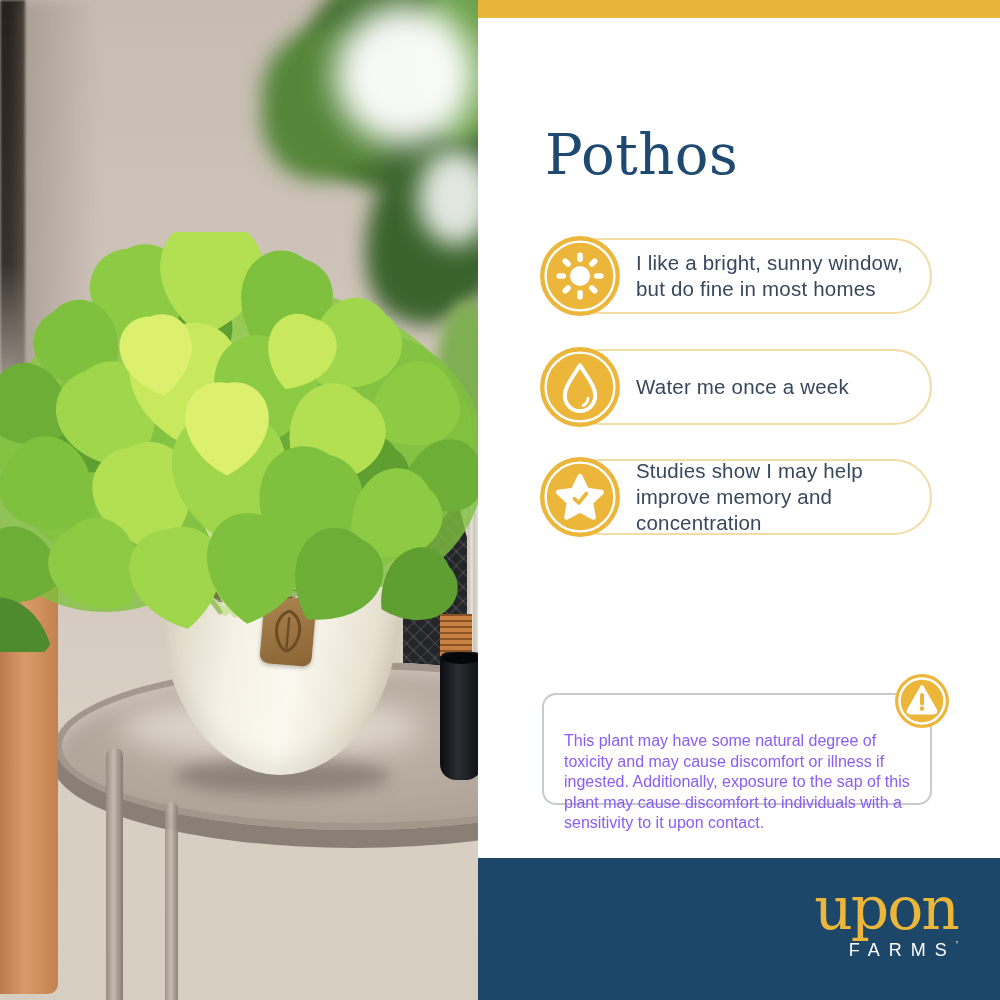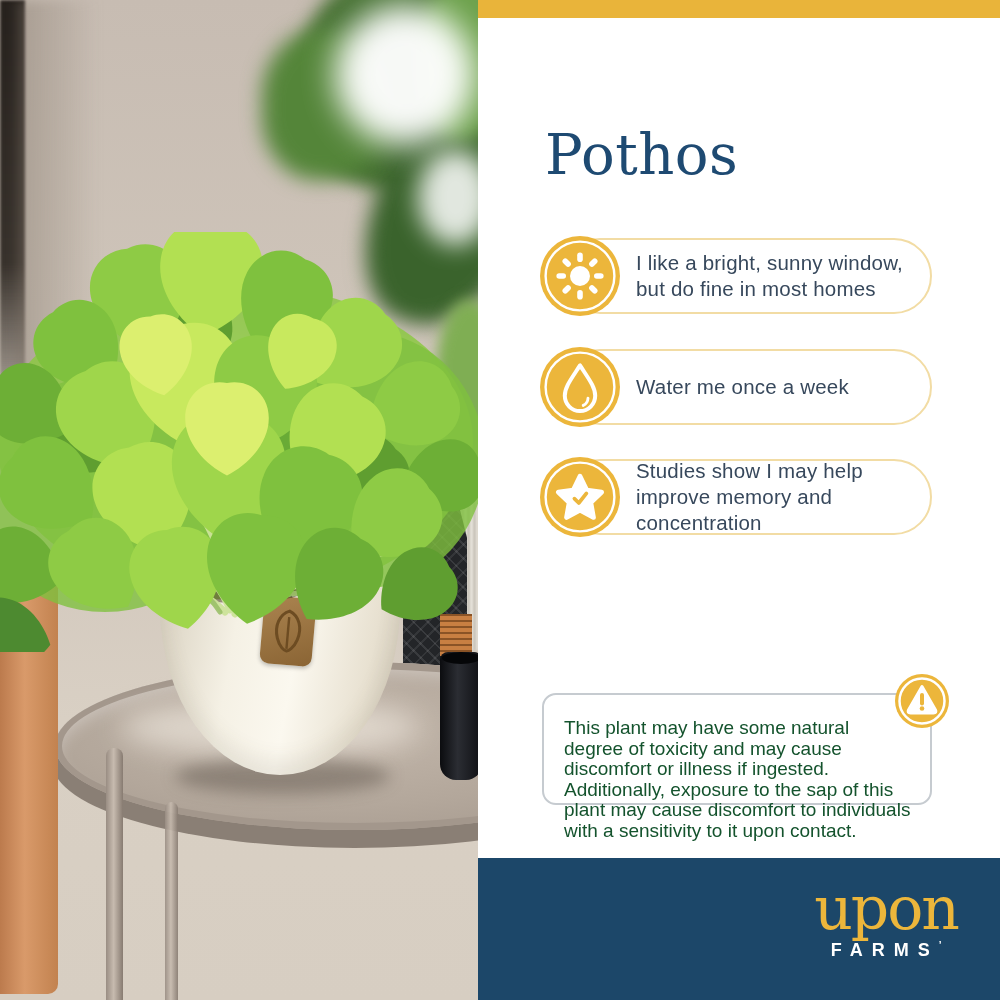--- a/index.html
+++ b/index.html
@@ -81,29 +81,29 @@
   .care-row { position:absolute; left:62px; width:392px; height:80px; }
   .care-row .pill { position:absolute; left:22px; top:2px; width:370px; height:76px;
            border:2px solid #F2DCA4; border-radius:40px; background:#fff;
            display:flex; align-items:center; }
   .care-row .pill-text { padding-left:72px; padding-right:10px; width:100%;
            font-size:20.5px; line-height:26px; color:#37485C; letter-spacing:.2px; }
   .icon-badge { position:absolute; left:0; top:0; width:80px; height:80px; z-index:2; }
 
   .warning-card { position:absolute; left:64px; top:675px; width:390px; height:112px;
            border:2px solid #C6CBD0; border-radius:14px; background:#fff; }
-  .warning-text { padding:23px 18px 0 20px; font-size:19px; line-height:20.5px; color:#14532d; }
+  .warning-text { padding:36px 18px 0 20px; font-size:16px; line-height:20.5px; color:#8b5cf6; }
   .warning-badge { position:absolute; left:351px; top:-21px; width:54px; height:54px; z-index:3; }
 
   
   .footer { position:absolute; left:478px; top:858px; width:522px; height:142px; background:#1C4769; }
   .brand-logo { position:absolute; right:42px; top:22px; text-align:center; }
   .brand-wordmark { font-family:"DejaVu Serif", serif; font-size:60px; line-height:56px;
            color:#ECB63B; letter-spacing:-2px; }
-  .brand-subtext { margin-top:4px; font-size:18px; letter-spacing:9px; color:#ffffff; font-weight:bold; }
+  .brand-subtext { margin-top:4px; font-size:18px; letter-spacing:9px; color:#ffffff; font-weight:normal;text-align:right; }
   .brand-mark { font-size:10px; vertical-align:top; letter-spacing:0; }
 </style>
 </head>
 <body>
 
 <div class="canvas">
 
   <div class="photo">
     <div class="door-strip"></div>
     <div class="corner-shade"></div>

